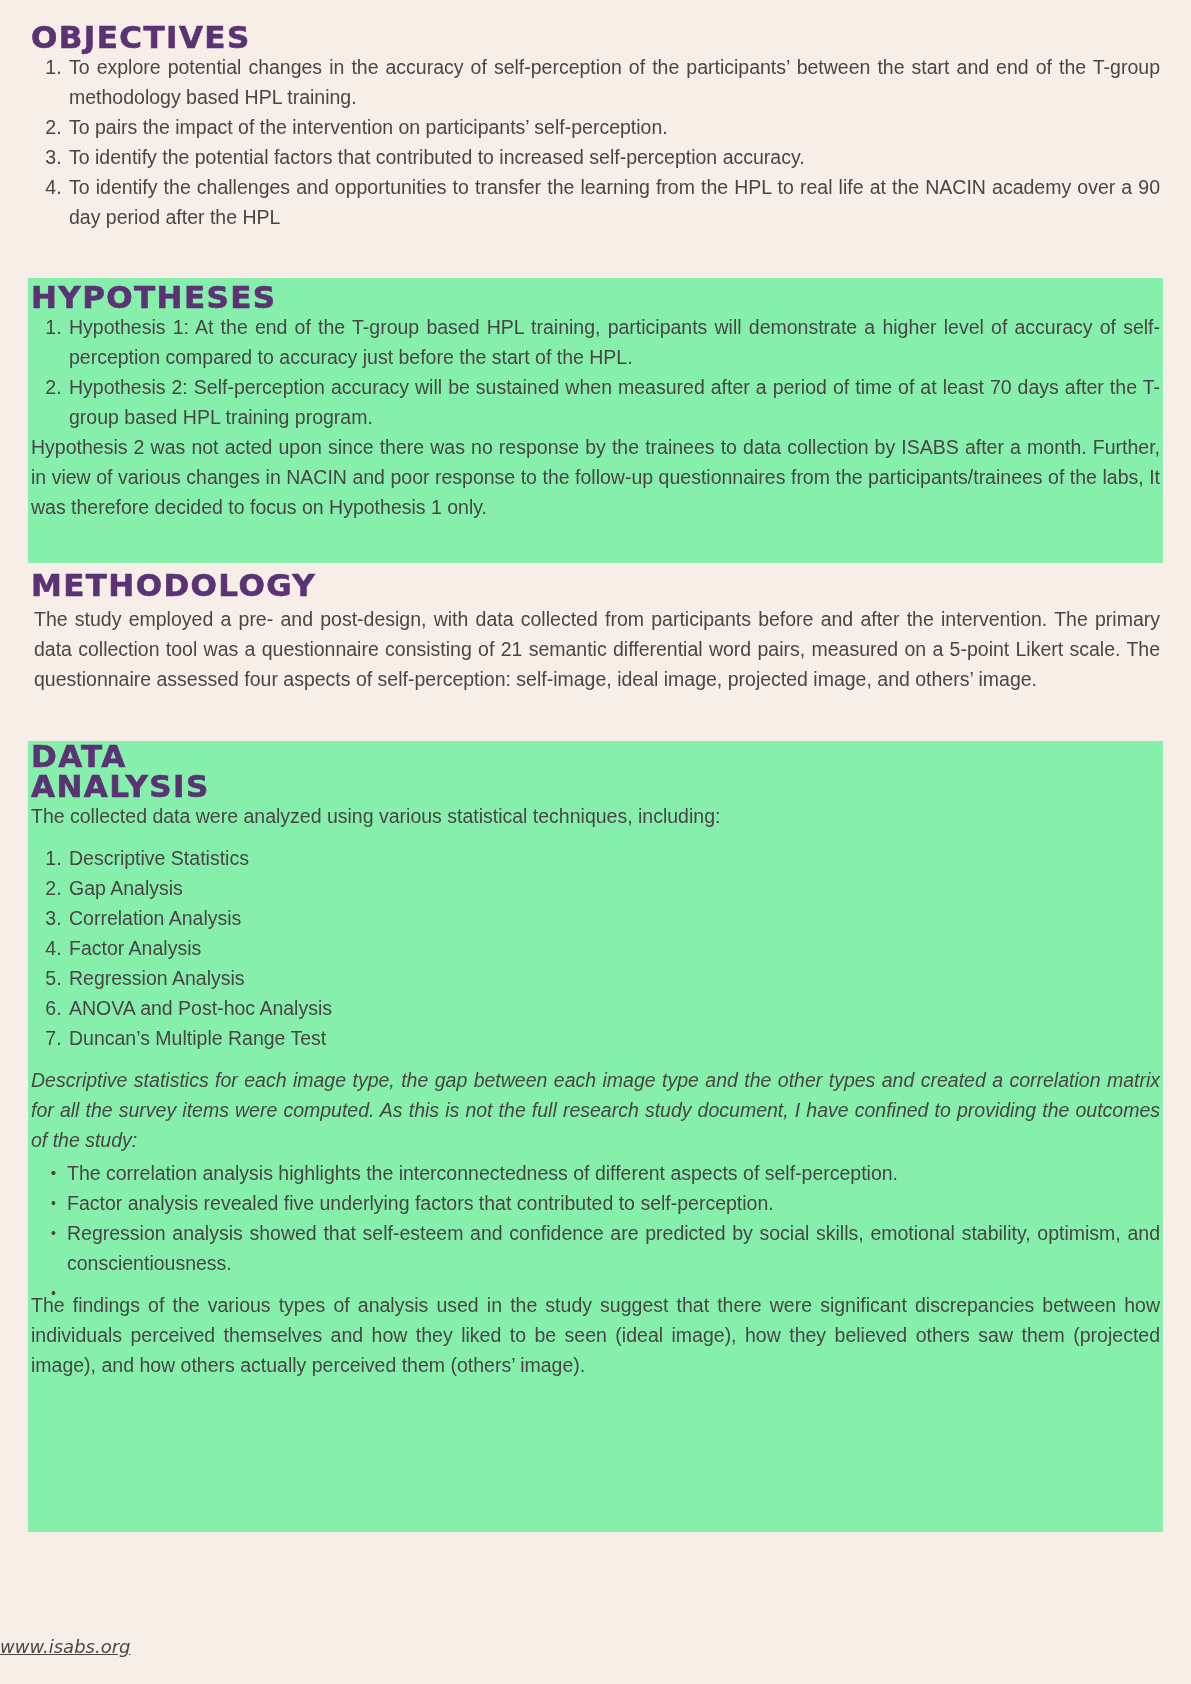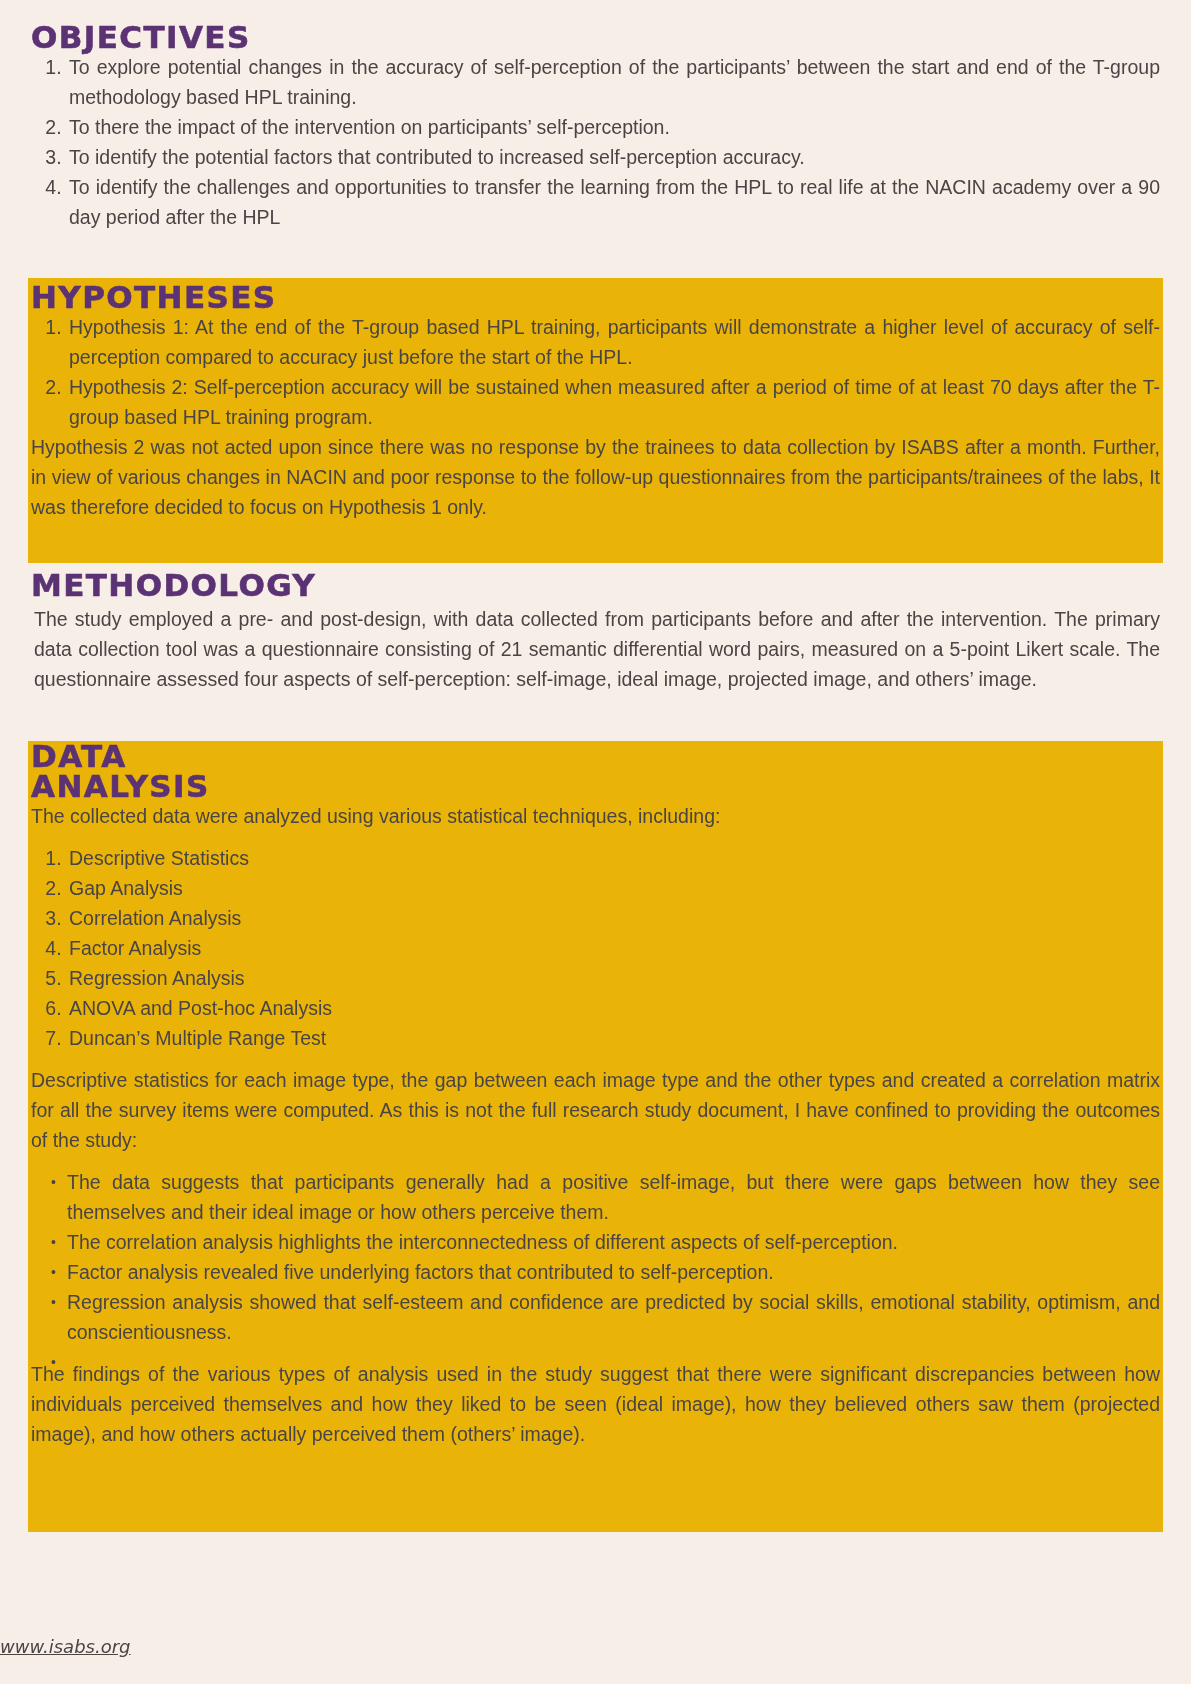--- a/index.html
+++ b/index.html
@@ -5,21 +5,21 @@
   html, body { margin: 0; padding: 0; }
   body {
     width: 1191px; height: 1684px;
     background: #f7eee7;
     font-family: "Liberation Sans", sans-serif;
     color: #4a4545;
     position: relative;
     overflow: hidden;
   }
   .sec { position: absolute; left: 28px; width: 1135px; box-sizing: border-box; padding: 0 3px 0 3px; }
-  .shade { background: #eab308; }
+  .shade { background: #86efac; }
   h2 {
     margin: 0; font-family: "DejaVu Sans", sans-serif; font-weight: 900;
     color: #5b3274; font-size: 31px; letter-spacing: 1.4px; line-height: 30px;
     -webkit-text-stroke: 0.6px #5b3274;
   }
   p, li { font-size: 19.5px; line-height: 30px; margin: 0; text-align: justify; }
   ol { margin: 0; padding-left: 36px; }
   ol li { padding-left: 2px; }
   ul { margin: 0; padding-left: 36px; list-style: none; }
   ul li { position: relative; padding-left: 0; }
@@ -30,21 +30,21 @@
     color: #4a4545; text-decoration: underline;
   }
 </style>
 </head>
 <body>
 
 <section class="sec" style="top:22px;">
   <h2>OBJECTIVES</h2>
   <ol>
     <li>To explore potential changes in the accuracy of self-perception of the participants’ between the start and end of the T-group methodology based HPL training.</li>
-    <li>To there the impact of the intervention on participants’ self-perception.</li>
+    <li>To pairs the impact of the intervention on participants’ self-perception.</li>
     <li>To identify the potential factors that contributed to increased self-perception accuracy.</li>
     <li>To identify the challenges and opportunities to transfer the learning from the HPL to real life at the NACIN academy over a 90 day period after the HPL</li>
   </ol>
 </section>
 
 <section class="sec shade" style="top:278px; height:285px; padding-top:4px;">
   <h2>HYPOTHESES</h2>
   <ol>
     <li>Hypothesis 1: At the end of the T-group based HPL training, participants will demonstrate a higher level of accuracy of self-perception compared to accuracy just before the start of the HPL.</li>
     <li>Hypothesis 2: Self-perception accuracy will be sustained when measured after a period of time of at least 70 days after the T-group based HPL training program.</li>
@@ -65,23 +65,23 @@
   <p style="margin-bottom:12px;">The collected data were analyzed using various statistical techniques, including:</p>
   <ol style="margin-bottom:12px;">
     <li>Descriptive Statistics</li>
     <li>Gap Analysis</li>
     <li>Correlation Analysis</li>
     <li>Factor Analysis</li>
     <li>Regression Analysis</li>
     <li>ANOVA and Post-hoc Analysis</li>
     <li>Duncan’s Multiple Range Test</li>
   </ol>
-  <p style="margin-bottom:12px;">Descriptive statistics for each image type, the gap between each image type and the other types and created a correlation matrix for all the survey items were computed. As this is not the full research study document, I have confined to providing the outcomes of the study:</p>
+  <p style="margin-bottom:3px;font-style:italic;">Descriptive statistics for each image type, the gap between each image type and the other types and created a correlation matrix for all the survey items were computed. As this is not the full research study document, I have confined to providing the outcomes of the study:</p>
   <ul style="margin-bottom:12px;">
-    <li><span class="bullet">•</span><span>The data suggests that participants generally had a positive self-image, but there were gaps between how they see themselves and their ideal image or how others perceive them.</span></li>
+    <li><span class="bullet">•</span></li>
     <li><span class="bullet">•</span><span>The correlation analysis highlights the interconnectedness of different aspects of self-perception.</span></li>
     <li><span class="bullet">•</span><span>Factor analysis revealed five underlying factors that contributed to self-perception.</span></li>
     <li><span class="bullet">•</span><span>Regression analysis showed that self-esteem and confidence are predicted by social skills, emotional stability, optimism, and conscientiousness.</span></li>
     <li><span class="bullet">•</span></li>
   </ul>
   <p>The findings of the various types of analysis used in the study suggest that there were significant discrepancies between how individuals perceived themselves and how they liked to be seen (ideal image), how they believed others saw them (projected image), and how others actually perceived them (others’ image).</p>
 </section>
 
 <a class="footer">www.isabs.org</a>
 

